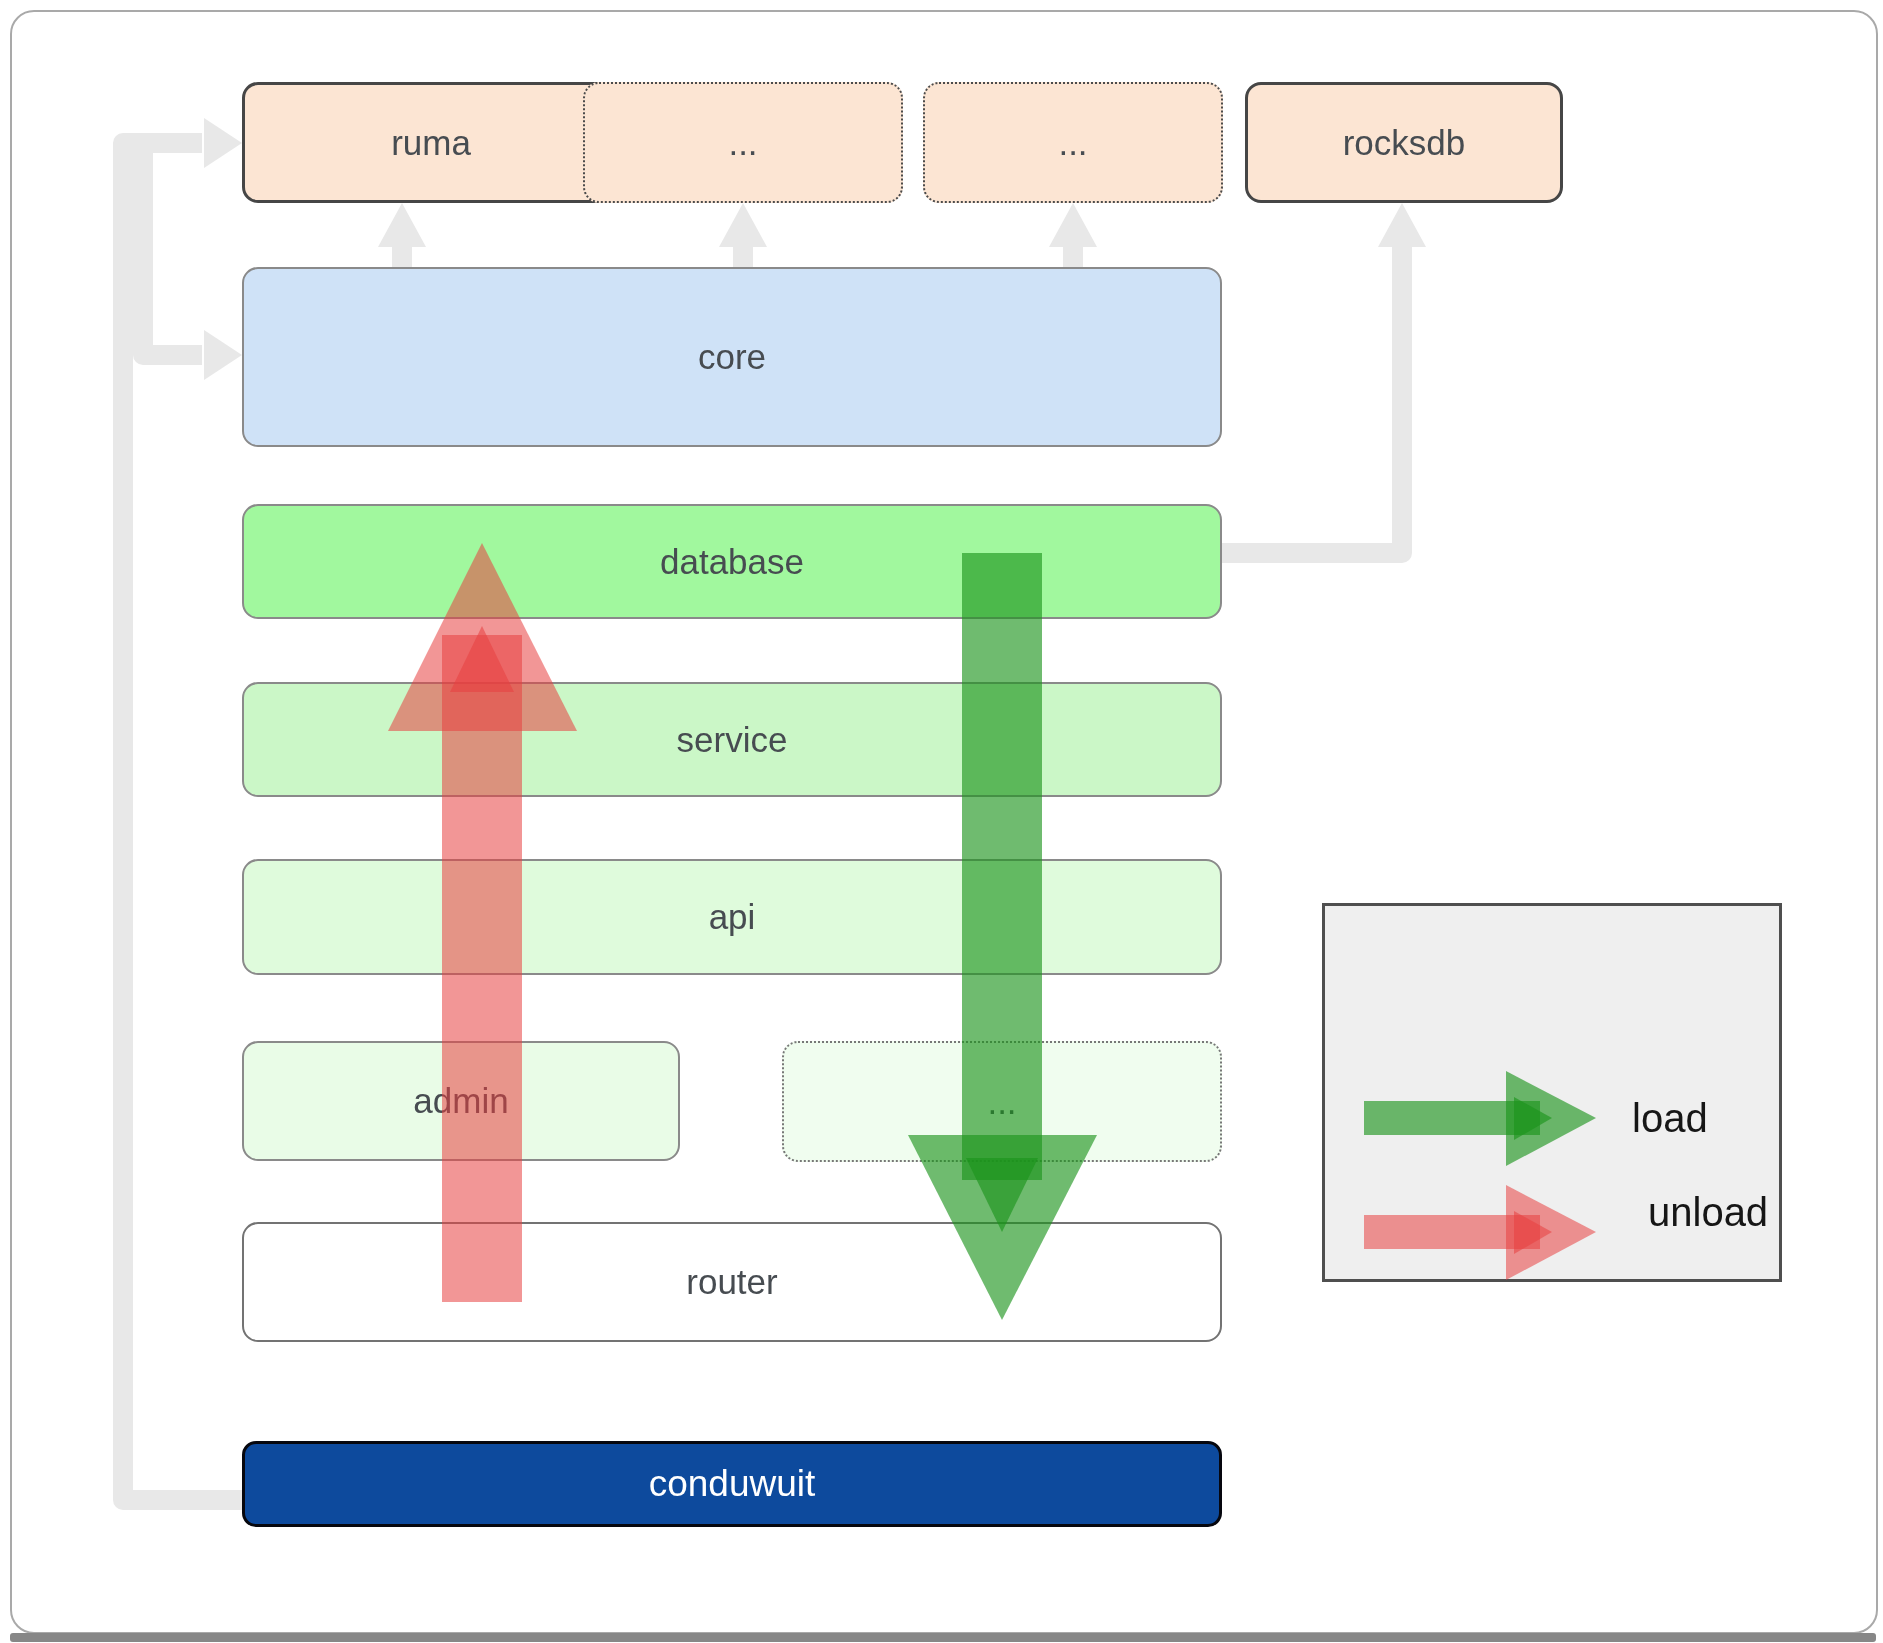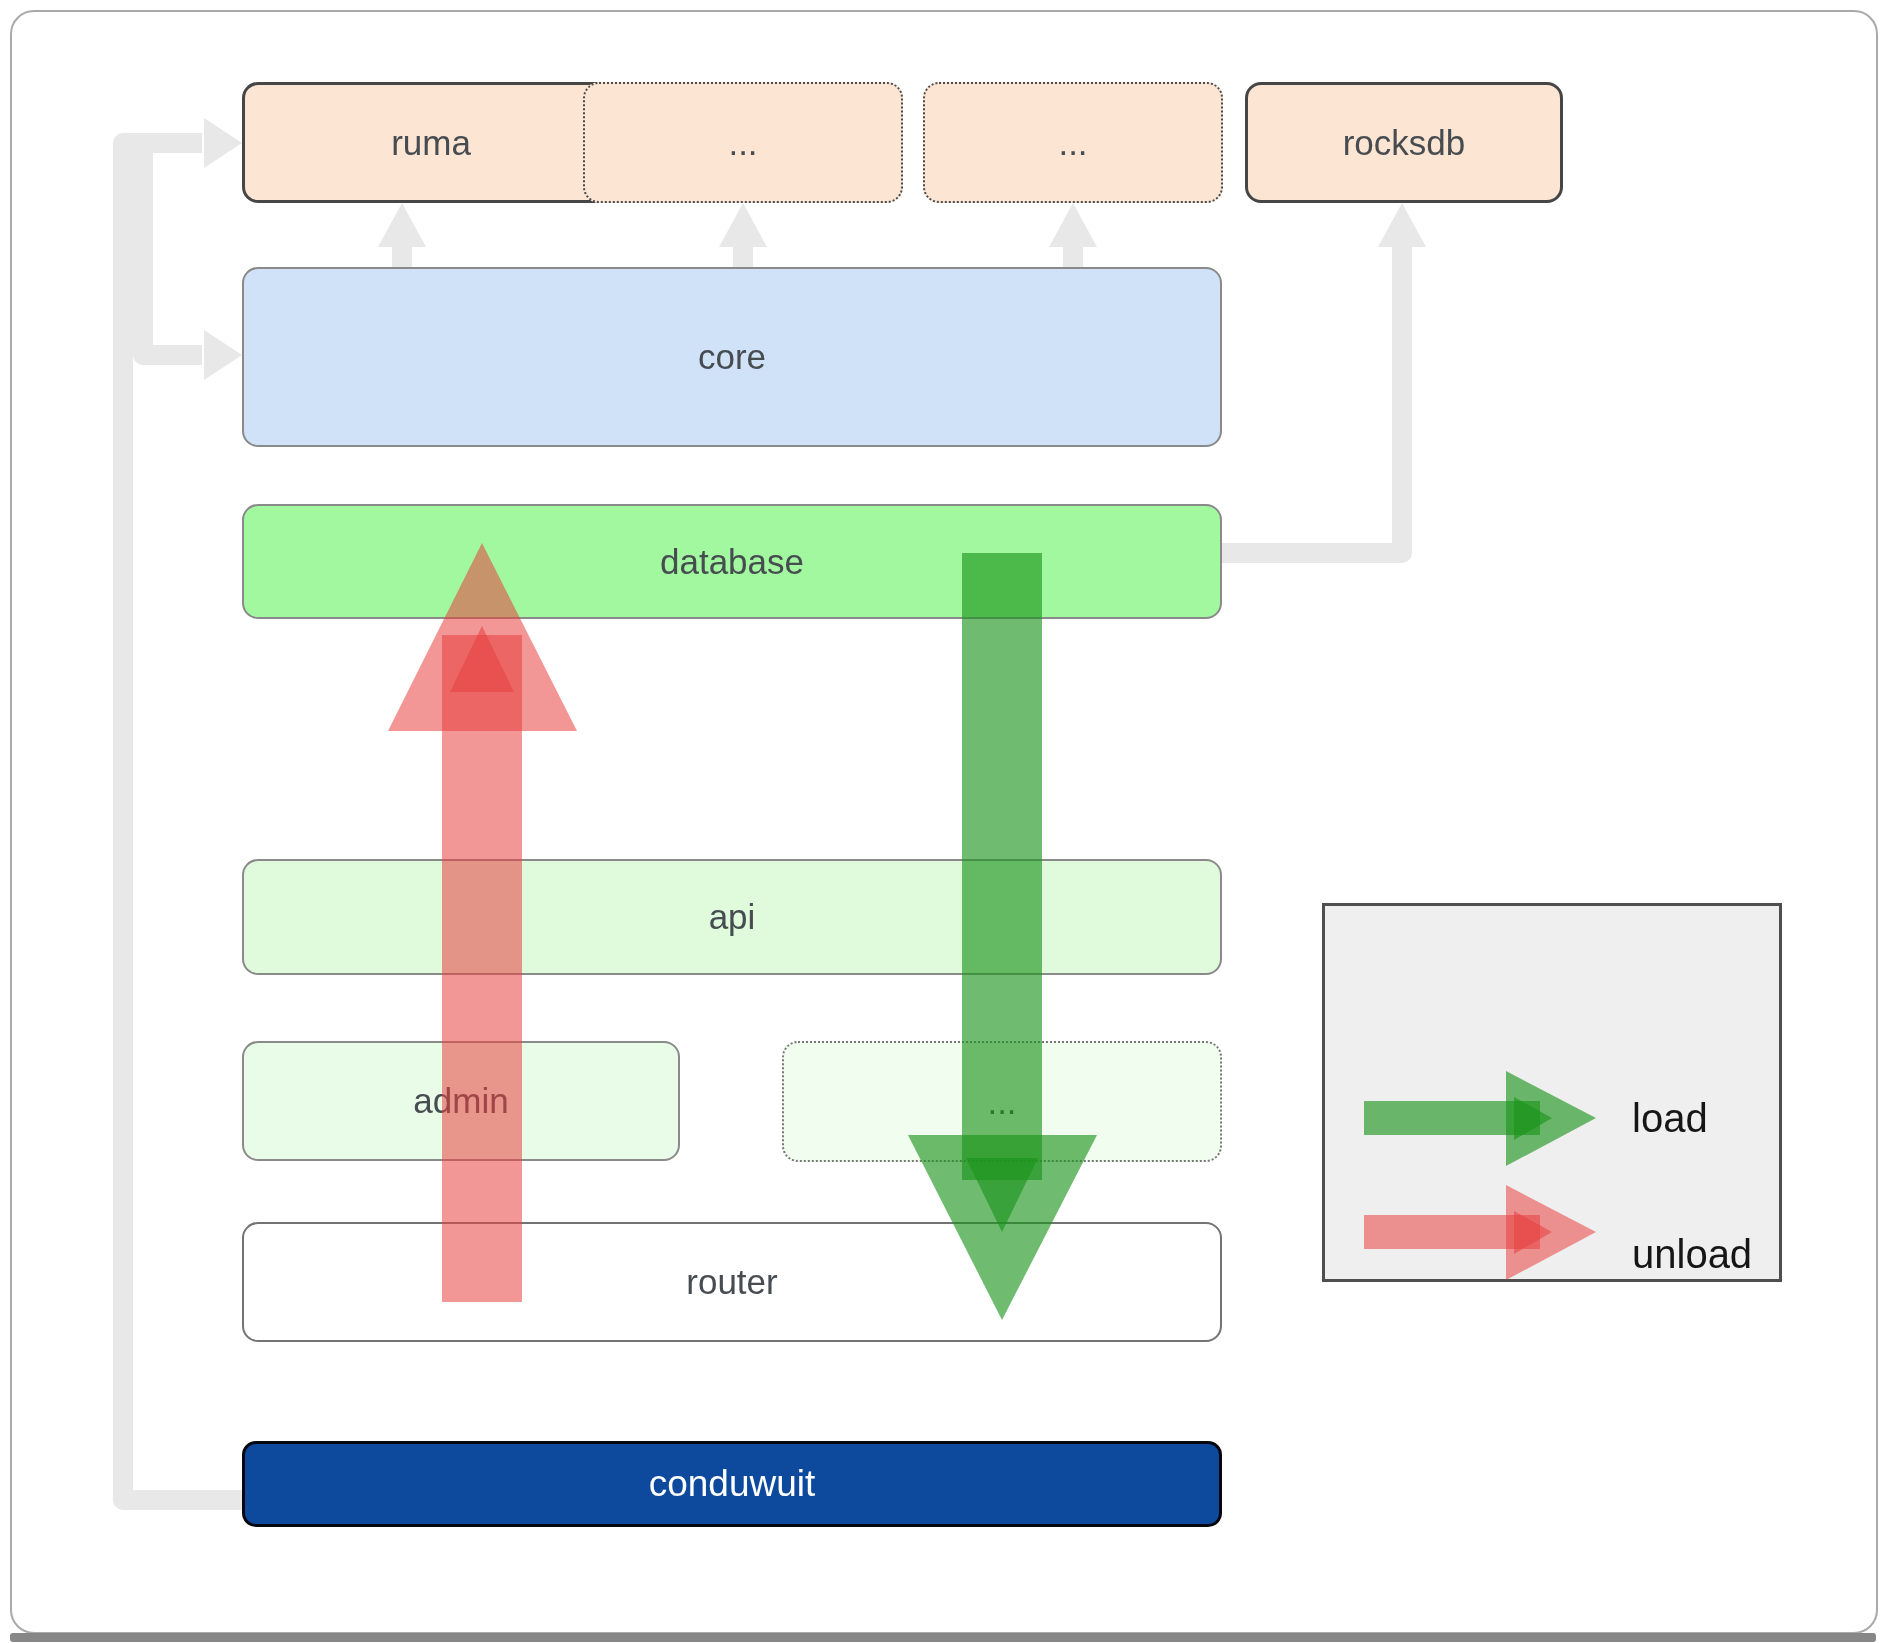--- a/index.html
+++ b/index.html
@@ -27,21 +27,21 @@
   .conduwuit {left:242px;top:1441px;width:980px;height:86px;background:var(--navy);border:3px solid #06070e;
               color:#fff;font-size:37px;border-radius:14px;}
   
   .legend{position:absolute;left:1322px;top:903px;width:460px;height:379px;background:var(--legendBg);
           border:3px solid #4f4f4f;box-sizing:border-box;}
   .legend-title{position:absolute;left:1322px;top:975px;width:460px;text-align:center;
                 font-size:46px;color:#161616;}
   .legend-label{position:absolute;left:1632px;width:150px;font-size:40px;color:#161616;
                 display:flex;align-items:center;}
   .legend-label.l1{top:1088px;height:60px;}
-  .legend-label.l2{top:1224px;height:60px;}
+  .legend-label.l2{top:1182px;height:60px;margin-left:16px;}
   
   .overlay{position:absolute;left:0;top:0;z-index:5;pointer-events:none;}
   .gline{fill:none;stroke:var(--line);stroke-width:20;stroke-linejoin:round;}
   .gfill{fill:var(--line);}
   .red  {fill:var(--red);}
   .green{fill:var(--green);}
 </style>
 </head>
 <body>
 
@@ -49,20 +49,21 @@
 
   <div class="frame"></div>
   <div class="frame-bottom"></div>
 
   <div class="node ruma">ruma</div>
   <div class="node dots1">...</div>
   <div class="node dots2">...</div>
   <div class="node rocksdb">rocksdb</div>
   <div class="node core">core</div>
   <div class="node database">database</div>
+  <div class="node service">service</div>
   <div class="node api">api</div>
   <div class="node admin">admin</div>
   <div class="node dots3">...</div>
   <div class="node router">router</div>
   <div class="node conduwuit">conduwuit</div>
 
   <div class="legend"></div>
   <div class="legend-label l1">load</div>
   <div class="legend-label l2">unload</div>
 

